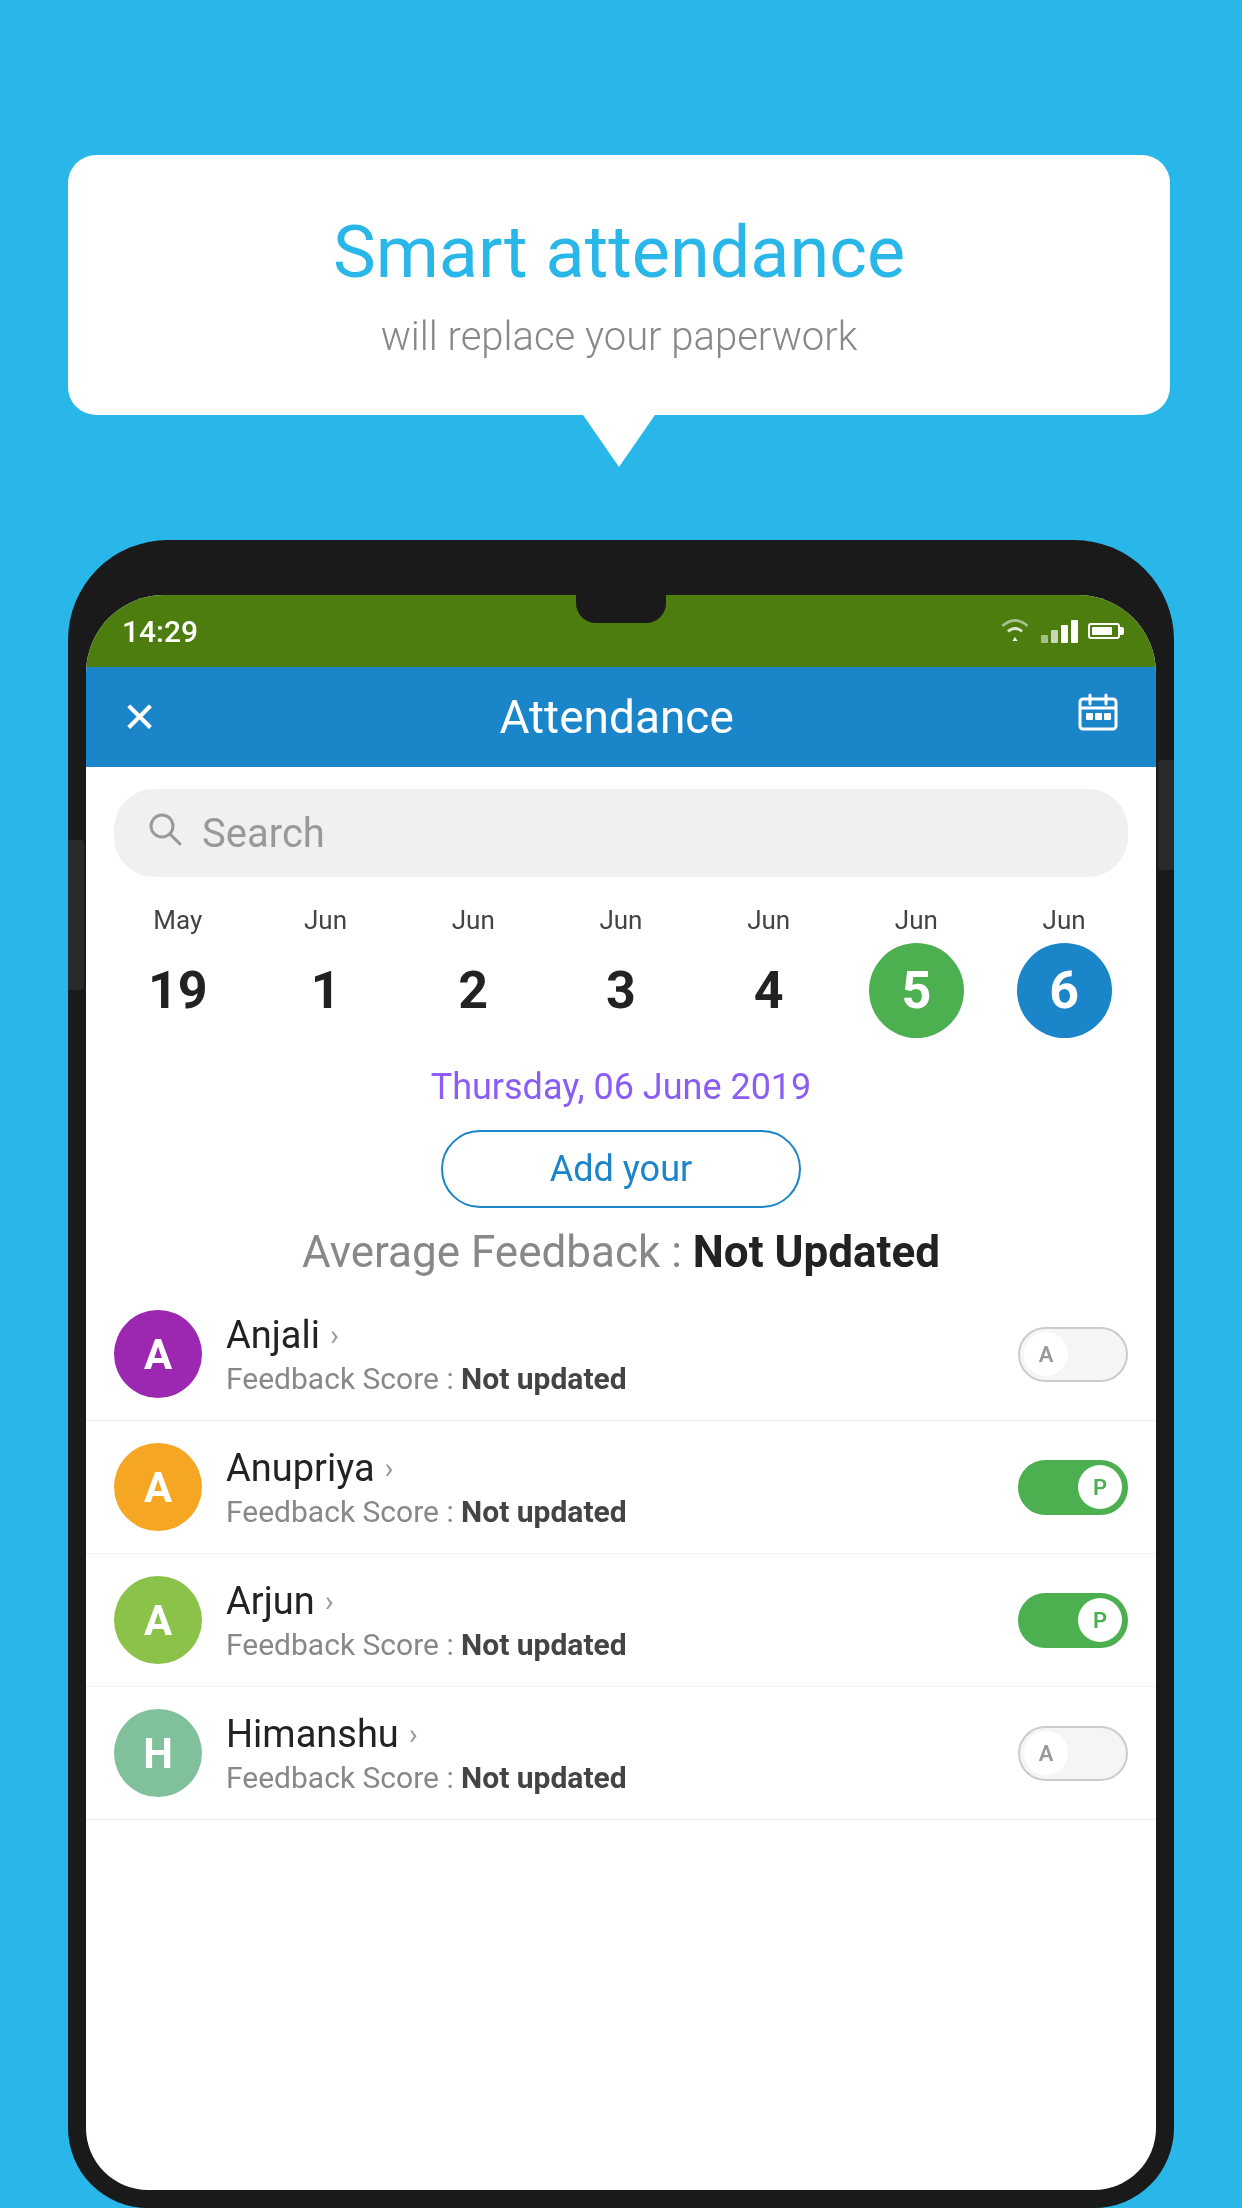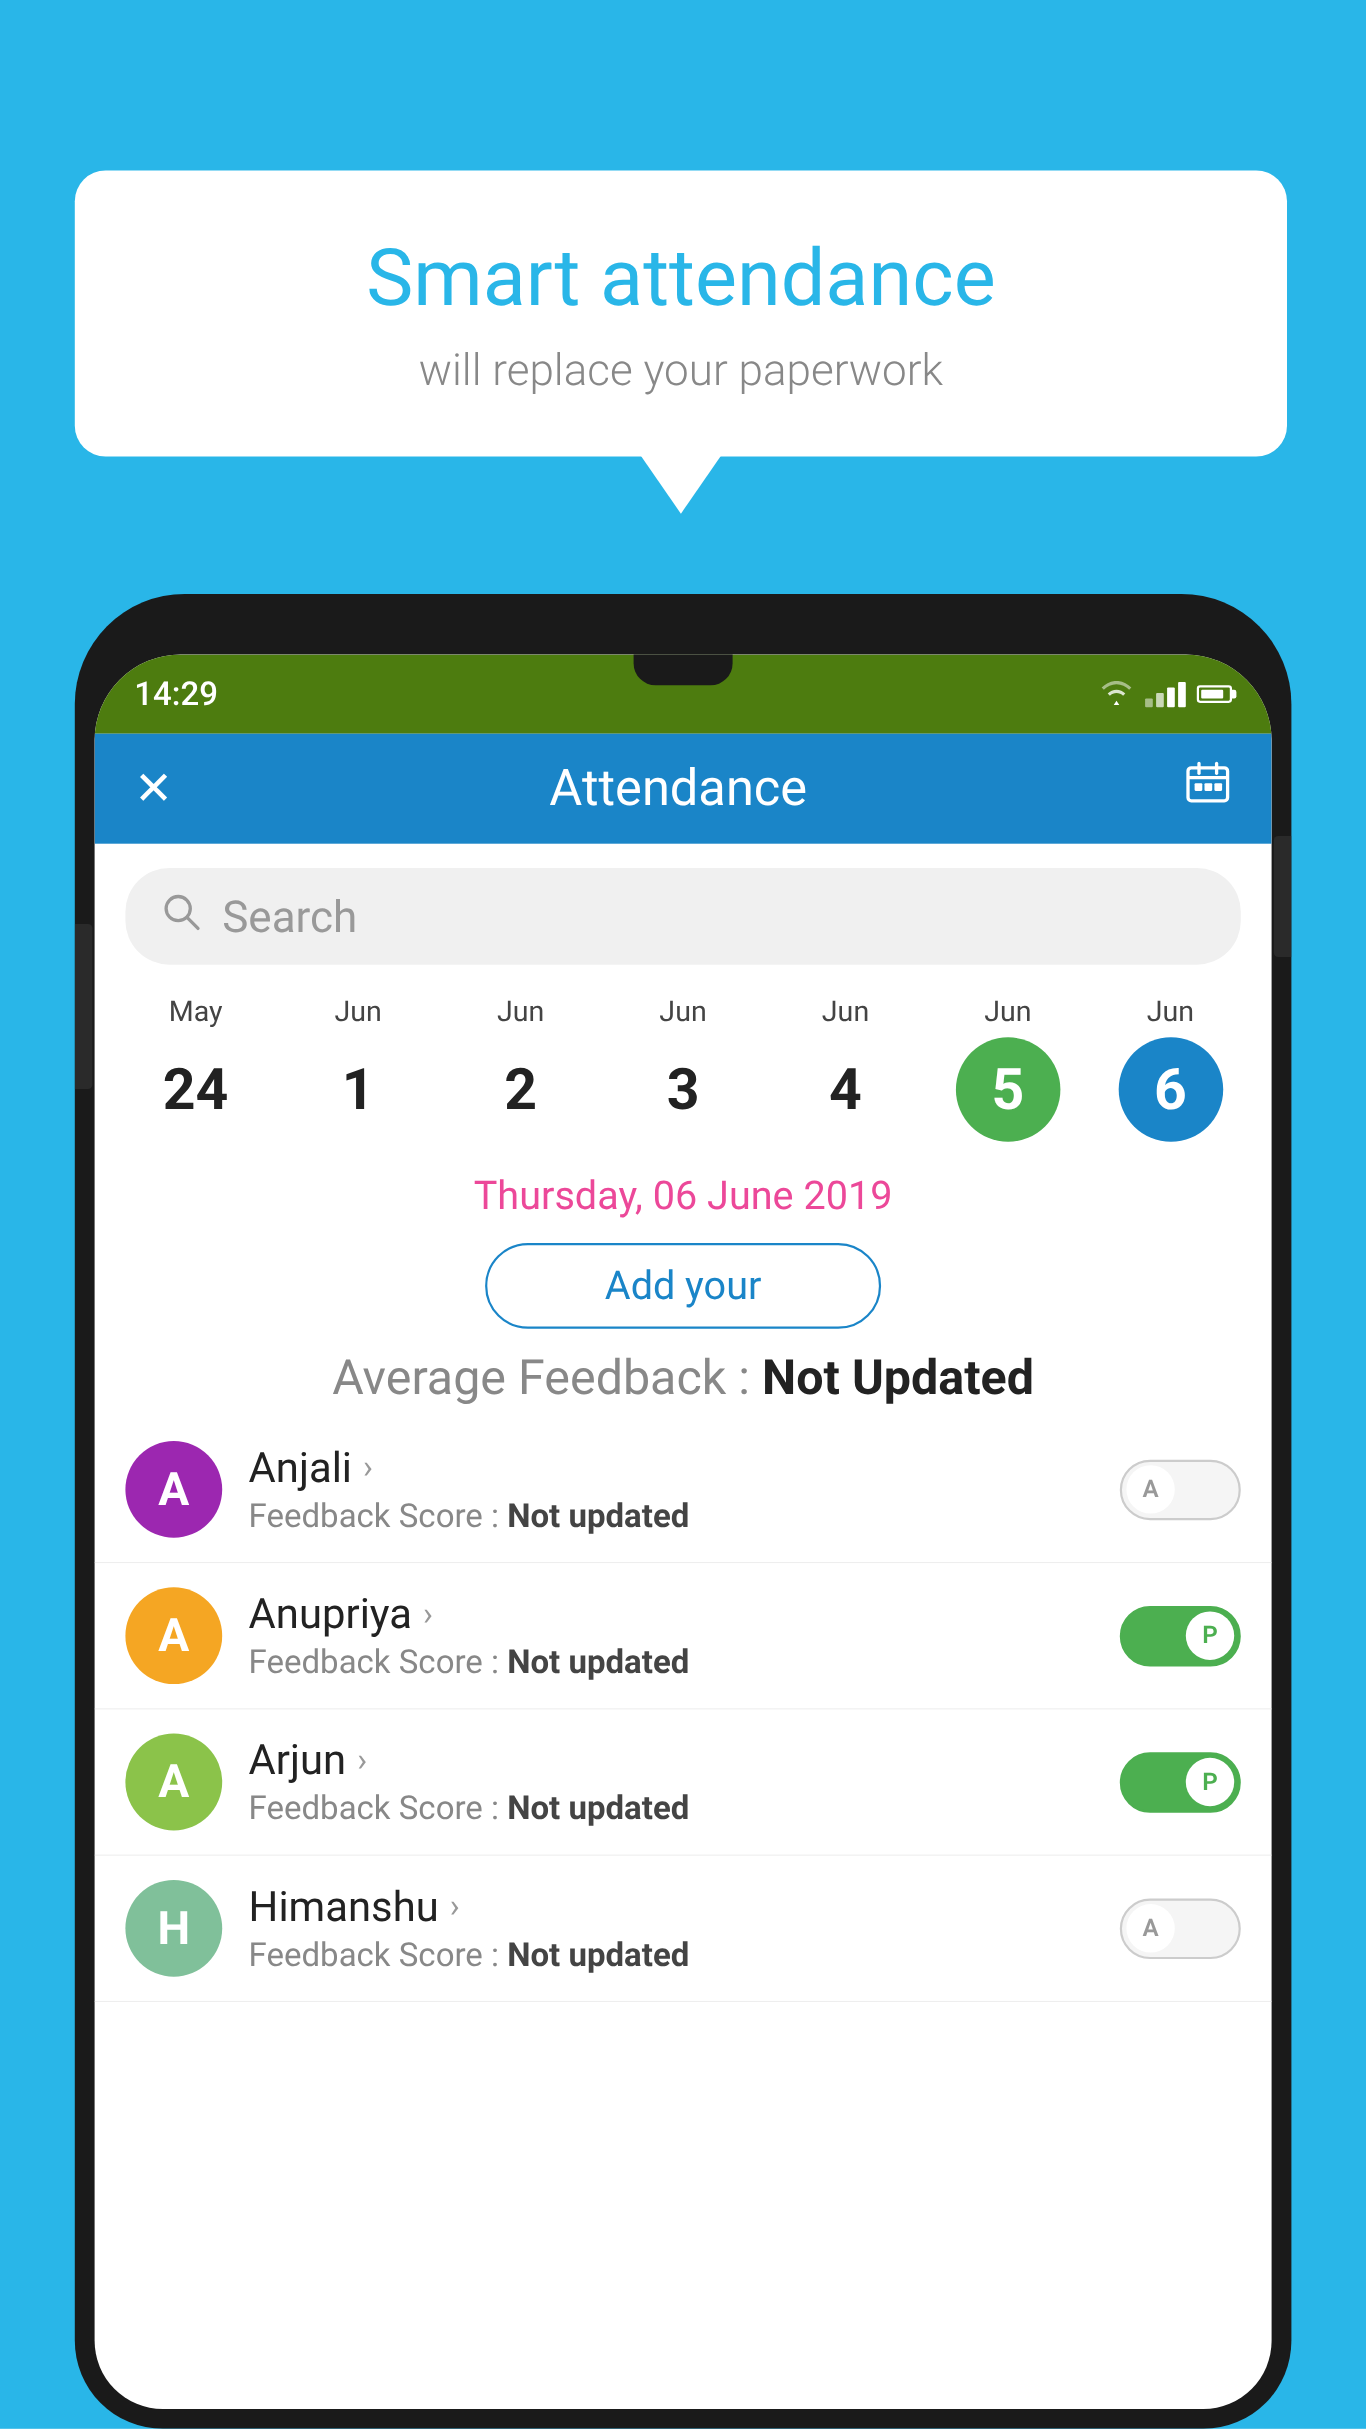--- a/index.html
+++ b/index.html
@@ -184,21 +184,21 @@
     .cal-date.selected {
       background: #1a85c8;
       border-radius: 50%;
       color: #fff;
     }
 
     
     .date-label {
       text-align: center;
       font-size: 36px;
-      color: #ec4899;
+      color: #8b5cf6;
       margin-top: 28px;
       font-weight: 400;
     }
 
     
     .add-topic-btn {
       display: block;
       margin: 22px auto 0 auto;
       border: 2.5px solid #1a85c8;
       border-radius: 50px;
@@ -430,21 +430,21 @@
           <circle cx="16" cy="16" r="11" stroke="#999" stroke-width="3"></circle>
           <line x1="24" y1="24" x2="34" y2="34" stroke="#999" stroke-width="3" stroke-linecap="round"></line>
         </svg>
       </span>
       <span class="search-text">Search</span>
     </div>
 
     <div class="calendar-row" id="cal-row">
         <div class="cal-day">
           <div class="cal-month">May</div>
-          <div class="cal-date">24</div>
+          <div class="cal-date">19</div>
         </div>
         <div class="cal-day">
           <div class="cal-month">Jun</div>
           <div class="cal-date">1</div>
         </div>
         <div class="cal-day">
           <div class="cal-month">Jun</div>
           <div class="cal-date">2</div>
         </div>
         <div class="cal-day">

